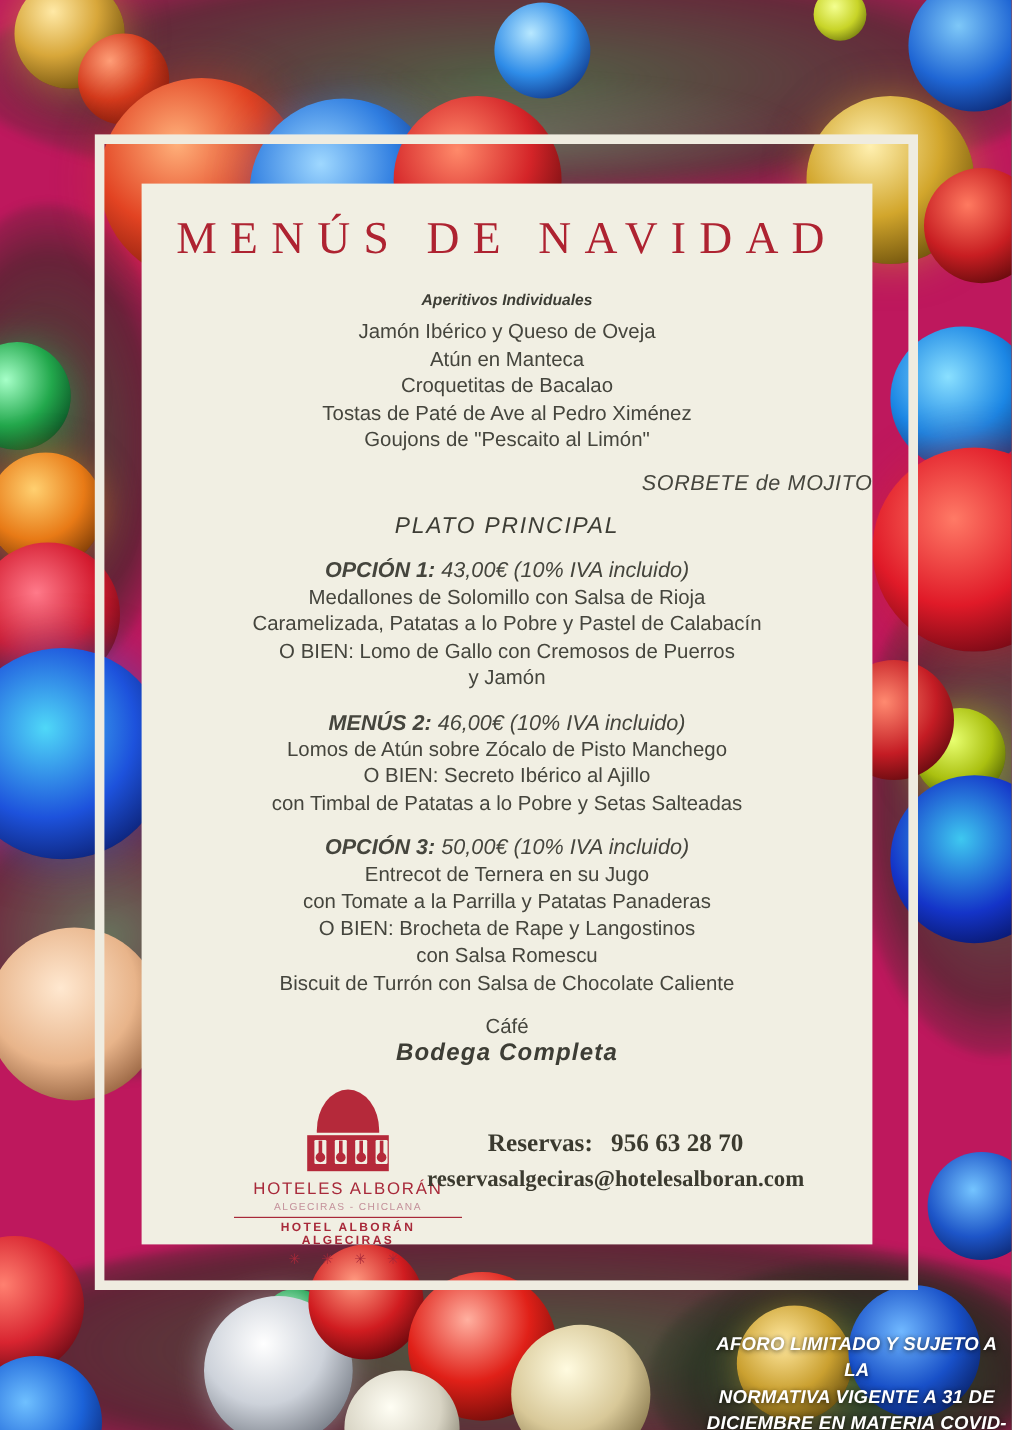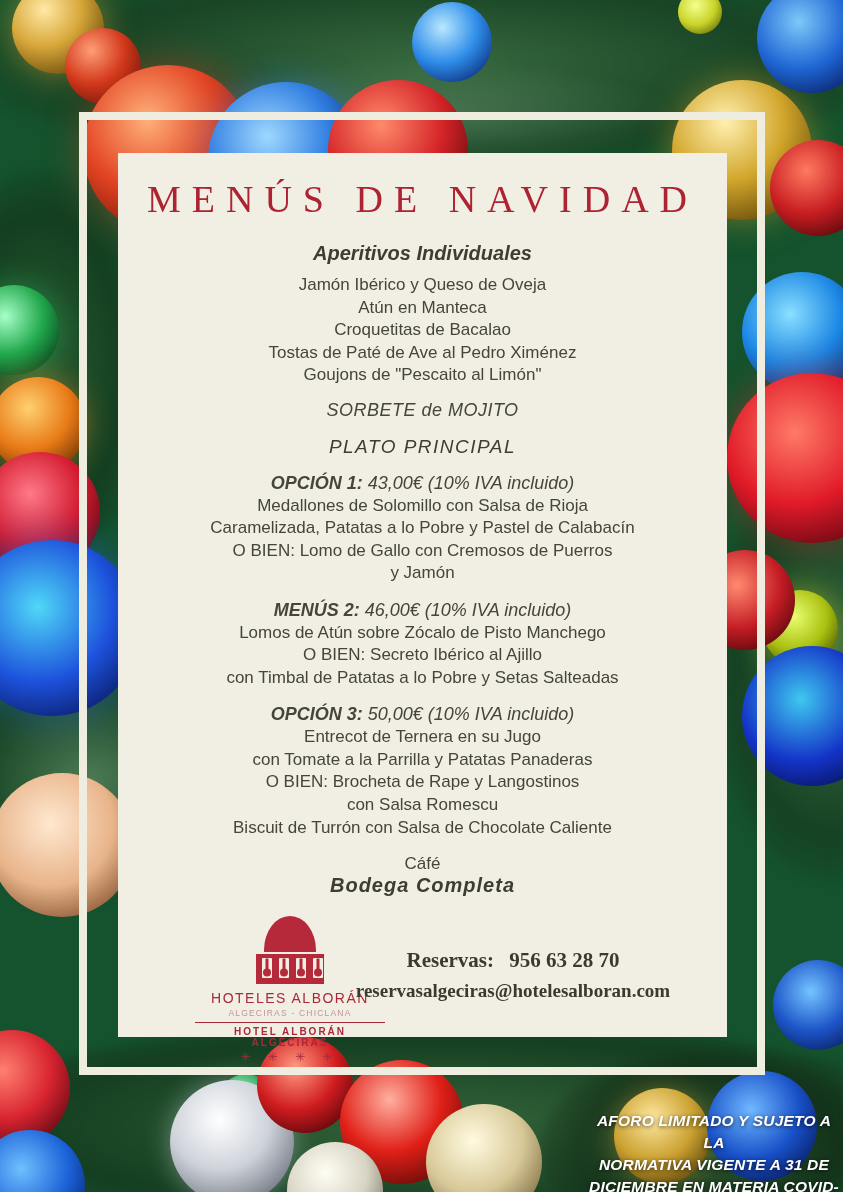--- a/index.html
+++ b/index.html
@@ -1,18 +1,18 @@
 <!DOCTYPE html>
 <html><head>
 <meta charset="utf-8">
 <style>
   html,body{margin:0;padding:0;}
   body{width:843px;height:1192px;overflow:hidden;background:#060905;
        font-family:"Liberation Sans", sans-serif;}
-  .stage{position:relative;width:843px;height:1192px;overflow:hidden;background:#14532d;}
+  .stage{position:relative;width:843px;height:1192px;overflow:hidden;background:#be185d;}
 
   
   .foliage{position:absolute;border-radius:50%;filter:blur(4px);pointer-events:none;}
   .f1{left:-30px;top:-40px;width:920px;height:210px;background:radial-gradient(ellipse at 50% 50%, rgba(62,110,66,.85), rgba(28,56,30,.55) 55%, transparent 78%);}
   .f2{left:-70px;top:170px;width:220px;height:400px;background:radial-gradient(ellipse, rgba(48,96,52,.8), rgba(20,44,22,.5) 55%, transparent 78%);}
   .f3{left:-50px;top:660px;width:280px;height:240px;background:radial-gradient(ellipse, rgba(88,130,92,.85), rgba(30,60,32,.5) 55%, transparent 80%);}
   .f4{left:710px;top:460px;width:240px;height:420px;background:radial-gradient(ellipse, rgba(70,115,75,.8), rgba(24,50,26,.5) 55%, transparent 78%);}
   .f5{left:-50px;top:1020px;width:980px;height:210px;background:radial-gradient(ellipse, rgba(58,104,60,.85), rgba(22,46,24,.55) 60%, transparent 82%);}
   .f6{left:540px;top:1050px;width:340px;height:200px;background:radial-gradient(ellipse, rgba(44,86,48,.9), rgba(18,40,20,.55) 55%, transparent 80%);}
   .f7{left:160px;top:60px;width:520px;height:110px;background:radial-gradient(ellipse, rgba(120,160,125,.45), transparent 70%);}
@@ -49,24 +49,24 @@
   .b-silver2{left:287px;top:1142px;width:96px;height:96px;background:radial-gradient(circle at 40% 32%, #fffef4, #d8d4c4 48%, #6e6a58 90%);}
   .b-gold3{left:426px;top:1104px;width:116px;height:116px;background:radial-gradient(circle at 40% 32%, #fffbe0, #d8c898 48%, #6e5e34 90%);}
   .b-gold4{left:614px;top:1088px;width:96px;height:96px;background:radial-gradient(circle at 40% 32%, #ffe8a0, #caa030 48%, #4e3a08 90%);box-shadow:0 0 26px rgba(200,160,50,.45);}
   .b-blue9{left:707px;top:1071px;width:110px;height:110px;background:radial-gradient(circle at 40% 35%, #70b8ff, #1850c8 50%, #061650 90%);}
 
   
   .frame{position:absolute;left:79px;top:112px;width:686px;height:963px;border:8px solid #efece0;box-sizing:border-box;z-index:5;}
   .card{position:absolute;left:118px;top:153px;width:609px;height:884px;background:#f1efe3;z-index:6;box-sizing:border-box;padding-top:24px;text-align:center;color:#45453d;}
 
   .title{font-family:"Liberation Serif", serif;font-size:38px;letter-spacing:11px;color:#ae2331;font-weight:400;white-space:nowrap;}
-  .sec-head{font-size:20px;font-weight:bold;font-style:italic;margin-top:21px;color:#3d3d35;}
+  .sec-head{font-size:13px;font-weight:bold;font-style:italic;margin-top:21px;color:#3d3d35;}
   .menu-line{font-size:17px;line-height:22.5px;color:#45453d;}
   .items{margin-top:9px;}
-  .sorbete{font-size:18px;font-style:italic;margin-top:13px;letter-spacing:.5px;}
+  .sorbete{font-size:18px;font-style:italic;margin-top:13px;letter-spacing:.5px;text-align:right;}
   .plato{font-size:19px;font-style:italic;margin-top:15px;letter-spacing:1.5px;color:#3d3d35;}
   .option{margin-top:14px;}
   .opt-head{font-size:18px;line-height:23px;}
   .opt-label{font-weight:bold;font-style:italic;}
   .opt-price{font-style:italic;}
   .postre-head{font-size:20px;font-weight:bold;font-style:italic;margin-top:15px;color:#3d3d35;}
   .biscuit{font-size:17px;margin-top:1px;}
   .cafe{font-size:17px;margin-top:14px;}
   .bodega{font-size:20px;font-weight:bold;font-style:italic;letter-spacing:1px;color:#3d3d35;}
 

